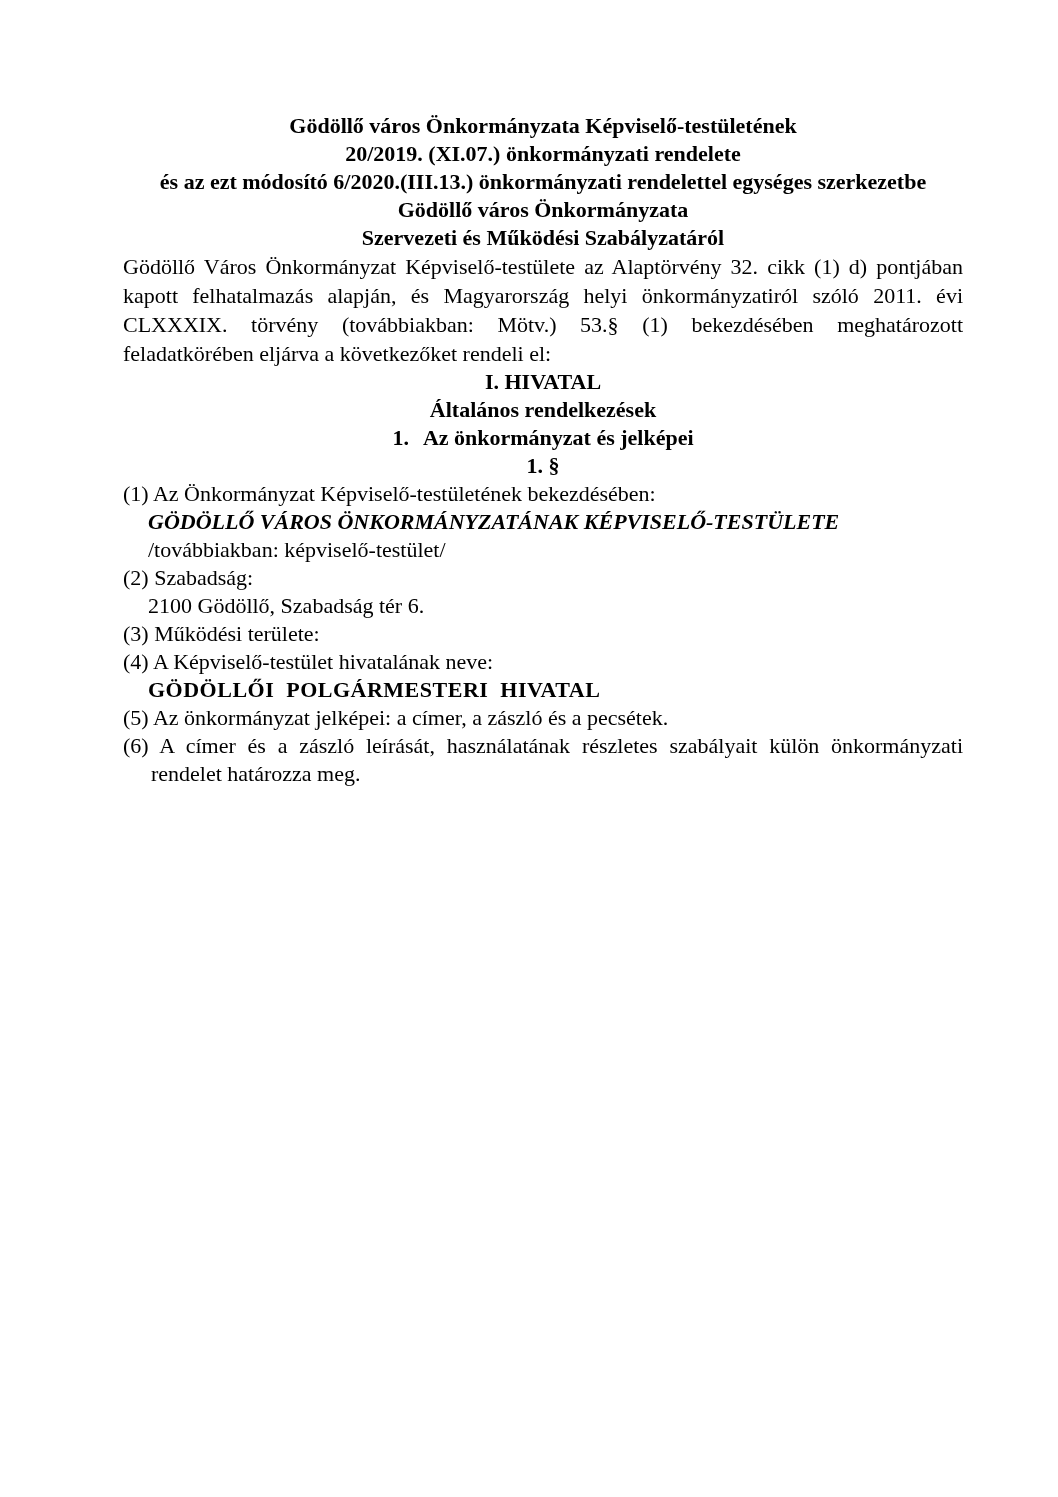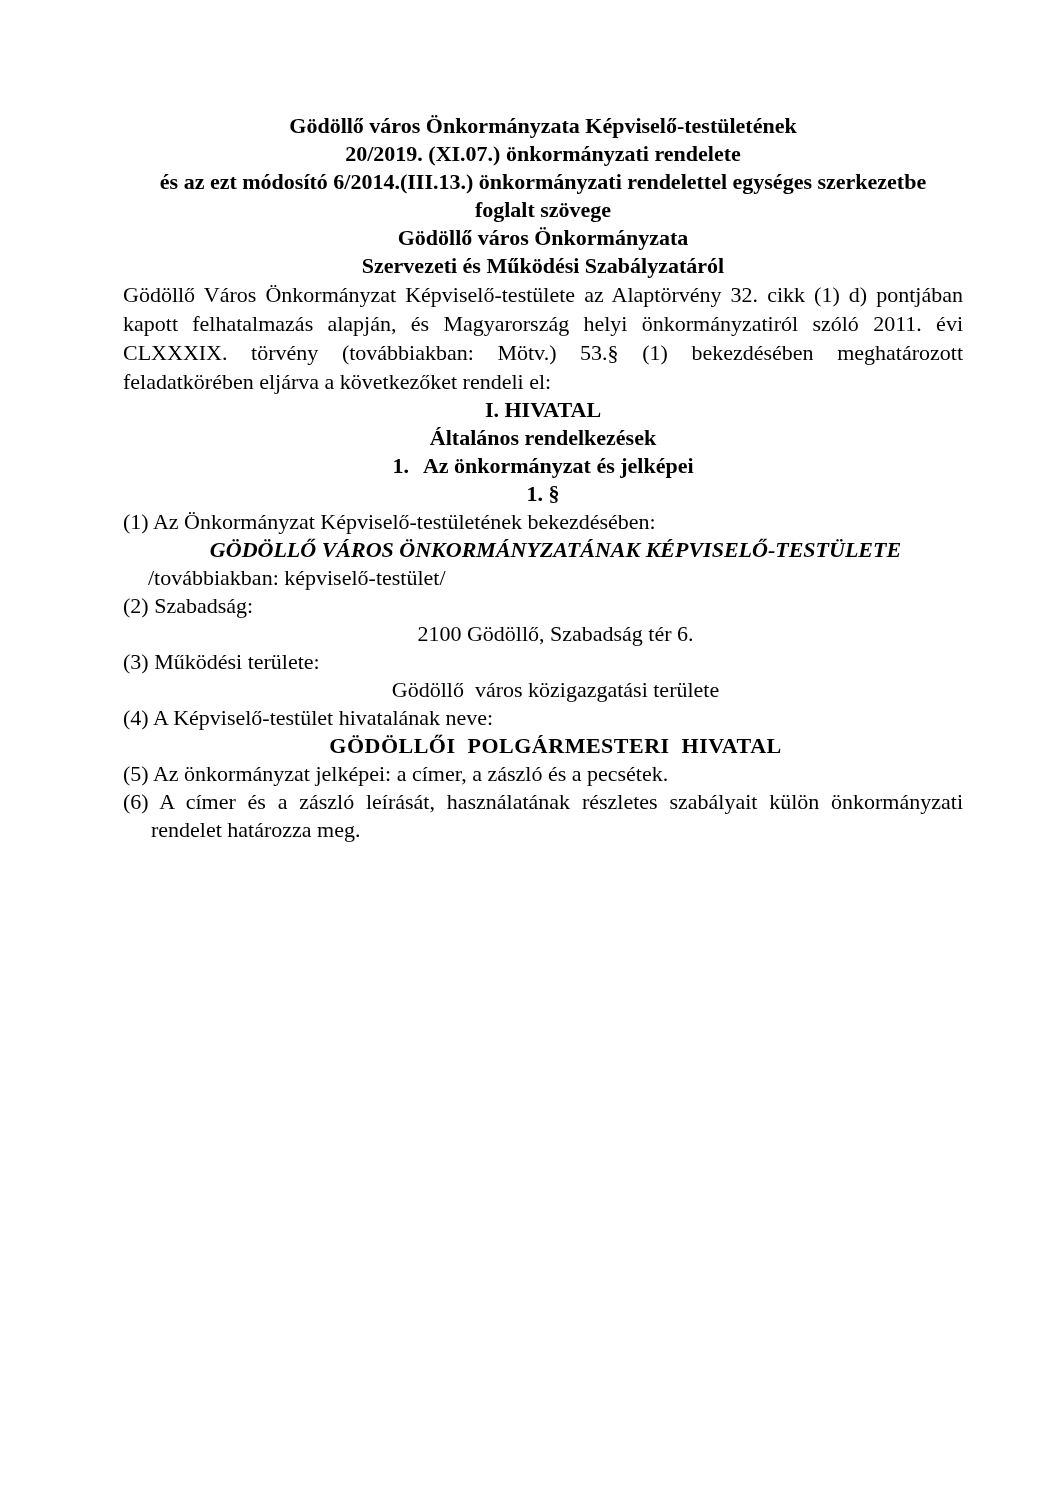--- a/index.html
+++ b/index.html
@@ -30,36 +30,35 @@
   .decree-block   { margin-top: 24px; }
   .subject-block  { margin-top: 46px; }
   .preamble       { margin-top: 82px; line-height: 29px; }
   .chapter-heading    { margin-top: 26px; }
   .chapter-subheading { margin-top: 23px; }
   .section-line       { margin-top: 19px; }
   .secgap { display: inline-block; width: 14px; }
   .para-sign      { margin-top: 21px; }
 
   .clause { margin-top: 19px; padding-left: 28px; text-indent: -28px; }
-  .clause-value { margin-top: 18px; padding-left: 25px; text-align: center; }
+  .clause-value { margin-top: 18px; padding-left: 25px; }
   .clause-note  { padding-left: 25px; }
   .clause-gap-large { margin-top: 46px; }
   .hivatal { letter-spacing: 0.5px; }
 </style>
 </head>
 <body>
 
 <div class="page">
 
   <div class="center bold">Gödöllő város Önkormányzata Képviselő-testületének</div>
 
   <div class="decree-block">
     <div class="center bold">20/2019. (XI.07.) önkormányzati rendelete</div>
-    <div class="center bold">és az ezt módosító 6/2014.(III.13.) önkormányzati rendelettel egységes szerkezetbe</div>
-    <div class="center bold">foglalt szövege</div>
+    <div class="center bold">és az ezt módosító 6/2020.(III.13.) önkormányzati rendelettel egységes szerkezetbe</div>
   </div>
 
   <div class="subject-block">
     <div class="center bold">Gödöllő város Önkormányzata</div>
     <div class="center bold">Szervezeti és Működési Szabályzatáról</div>
   </div>
 
   <p class="preamble justify">Gödöllő Város Önkormányzat Képviselő-testülete az Alaptörvény 32. cikk (1) d) pontjában kapott felhatalmazás alapján, és Magyarország helyi önkormányzatiról szóló 2011. évi CLXXXIX. törvény (továbbiakban: Mötv.) 53.§ (1) bekezdésében meghatározott feladatkörében eljárva a következőket rendeli el:</p>
 
   <div class="center bold chapter-heading">I. HIVATAL</div>
@@ -74,21 +73,20 @@
 
   <div class="clause-value bi">GÖDÖLLŐ VÁROS ÖNKORMÁNYZATÁNAK KÉPVISELŐ-TESTÜLETE</div>
   <div class="clause-note">/továbbiakban: képviselő-testület/</div>
 
   <p class="clause"><span>(2)</span> <span>Szabadság:</span></p>
 
   <div class="clause-value">2100 Gödöllő, Szabadság tér 6.</div>
 
   <p class="clause"><span>(3)</span> <span>Működési területe:</span></p>
 
-  <div class="clause-value prewrap">Gödöllő  város közigazgatási területe</div>
 
   <p class="clause"><span>(4)</span> <span>A Képviselő-testület hivatalának neve:</span></p>
 
   <div class="clause-value bold prewrap hivatal">GÖDÖLLŐI  POLGÁRMESTERI  HIVATAL</div>
 
   <p class="clause clause-gap-large"><span>(5)</span> <span>Az önkormányzat jelképei: a címer, a zászló és a pecsétek.</span></p>
 
   <p class="clause justify"><span>(6)</span> <span>A címer és a zászló leírását, használatának részletes szabályait külön önkormányzati rendelet határozza meg.</span></p>
 
 </div>

